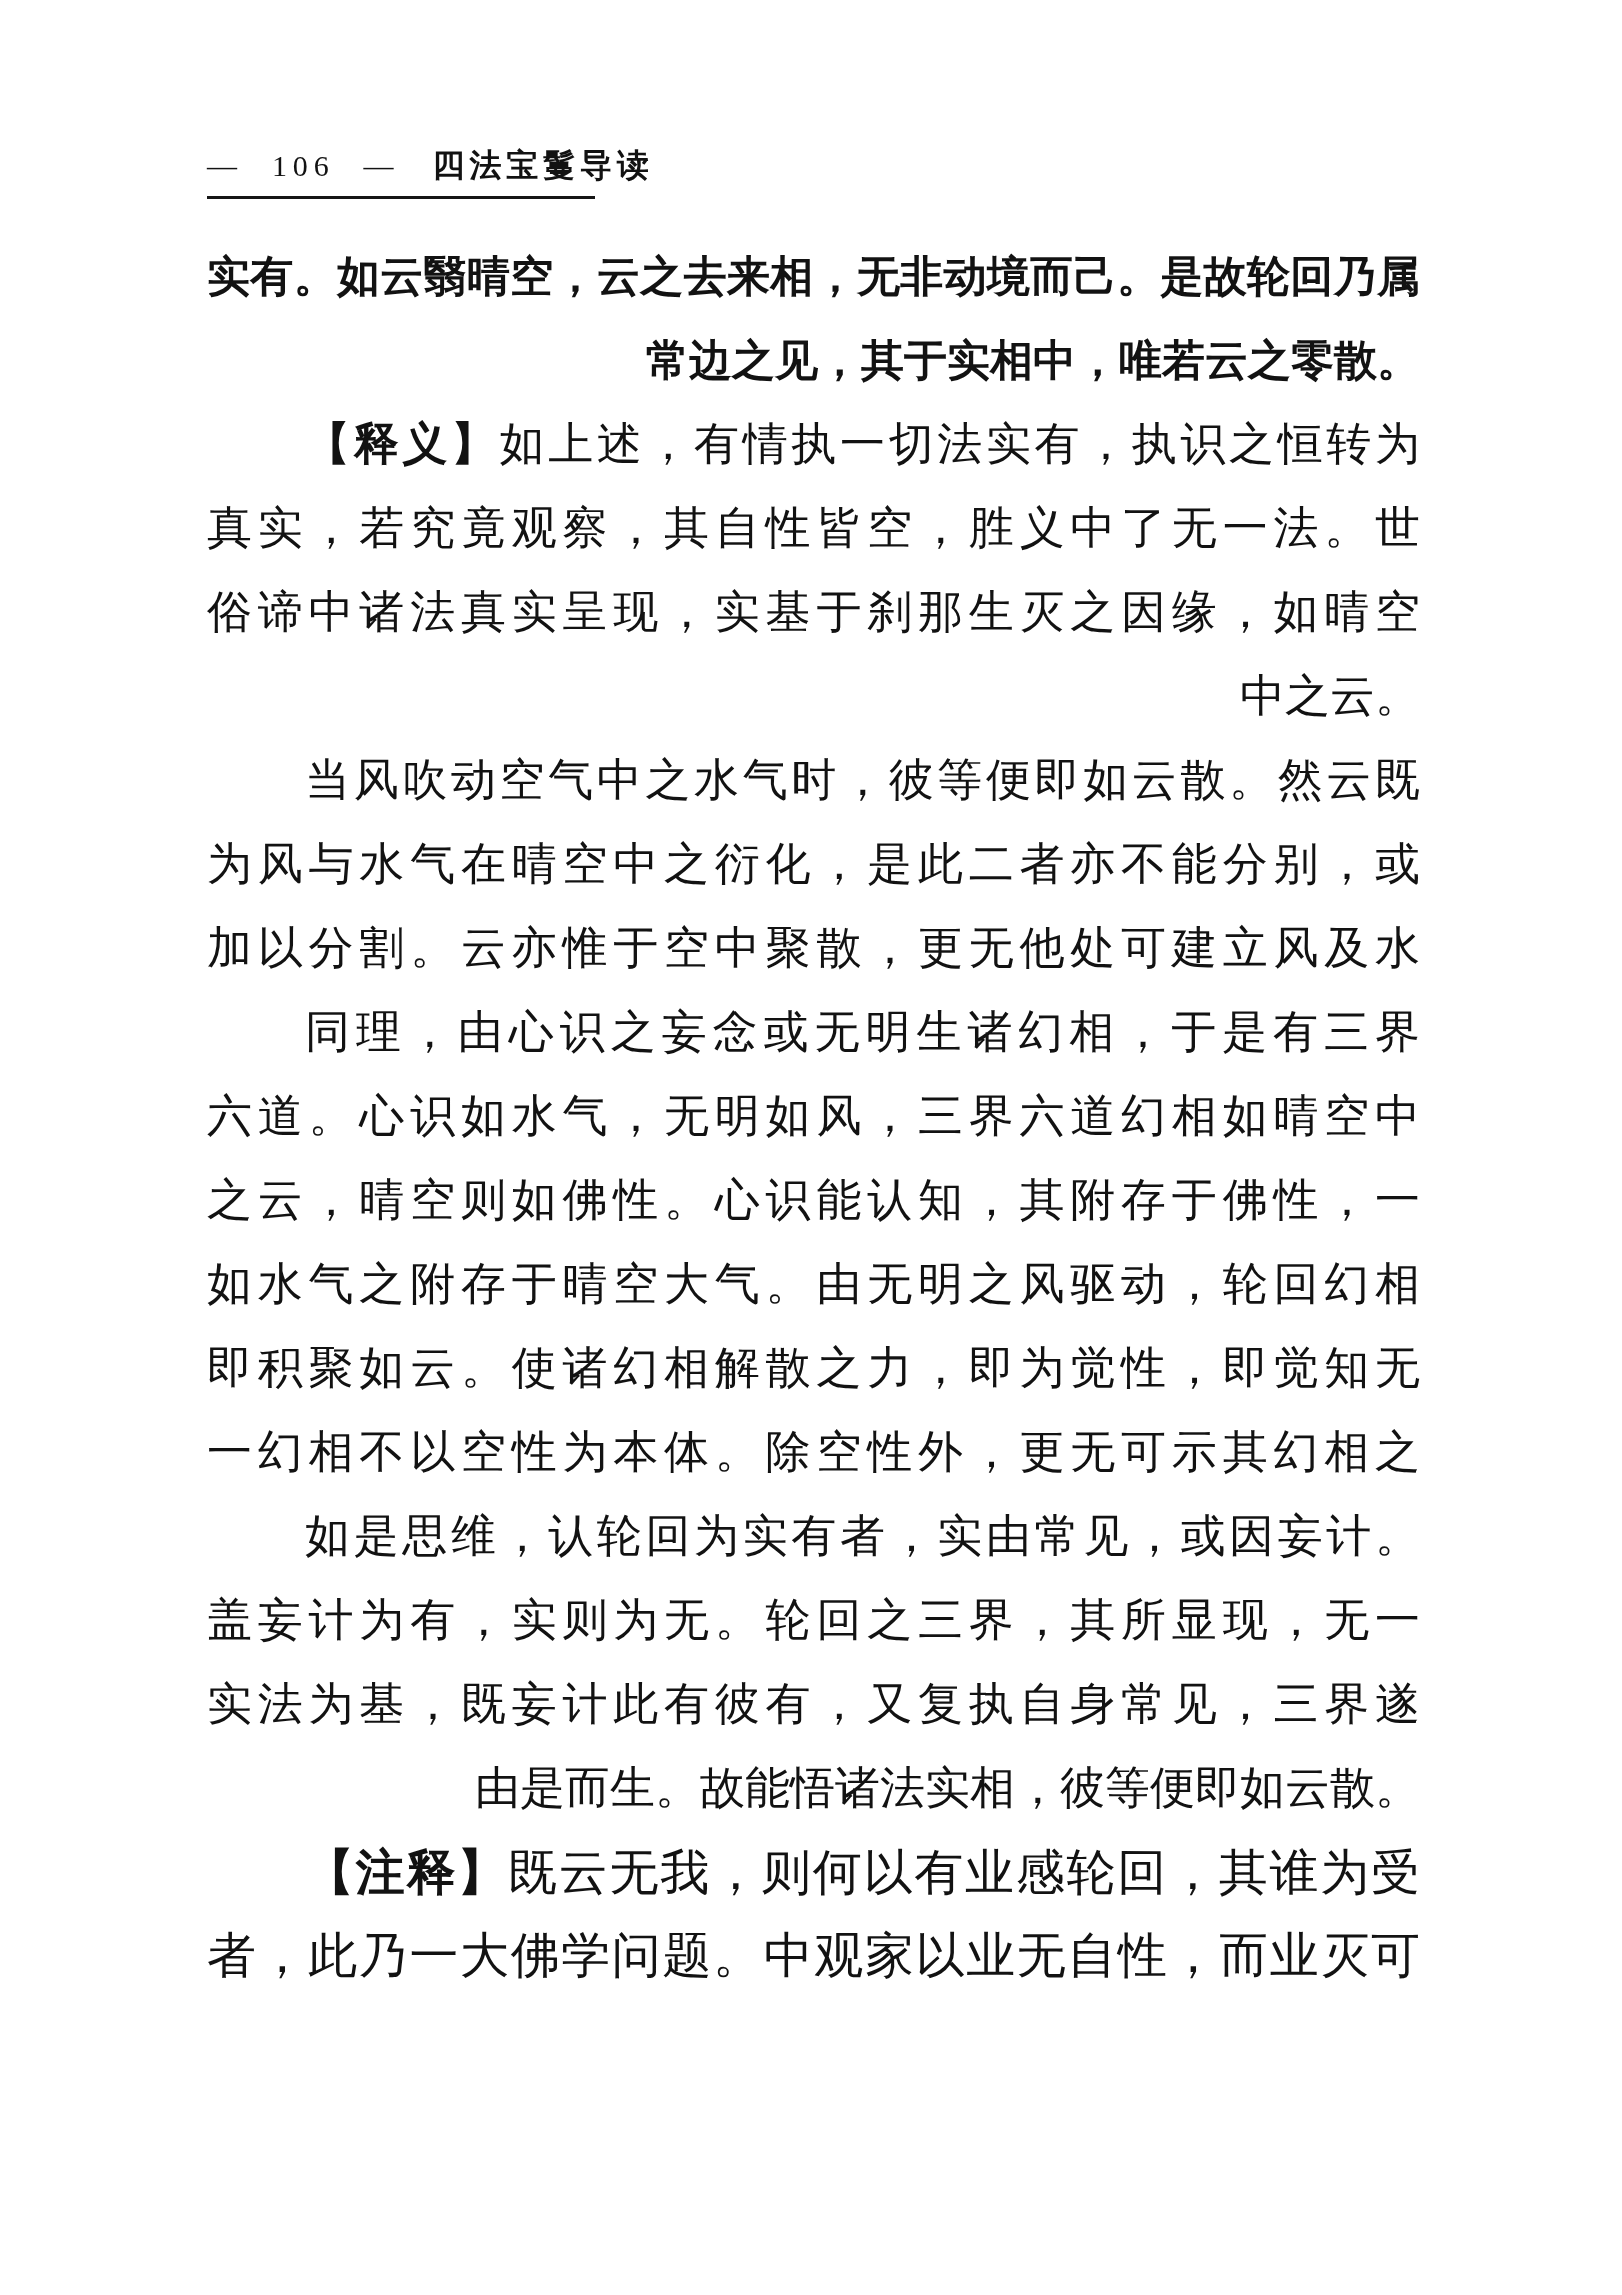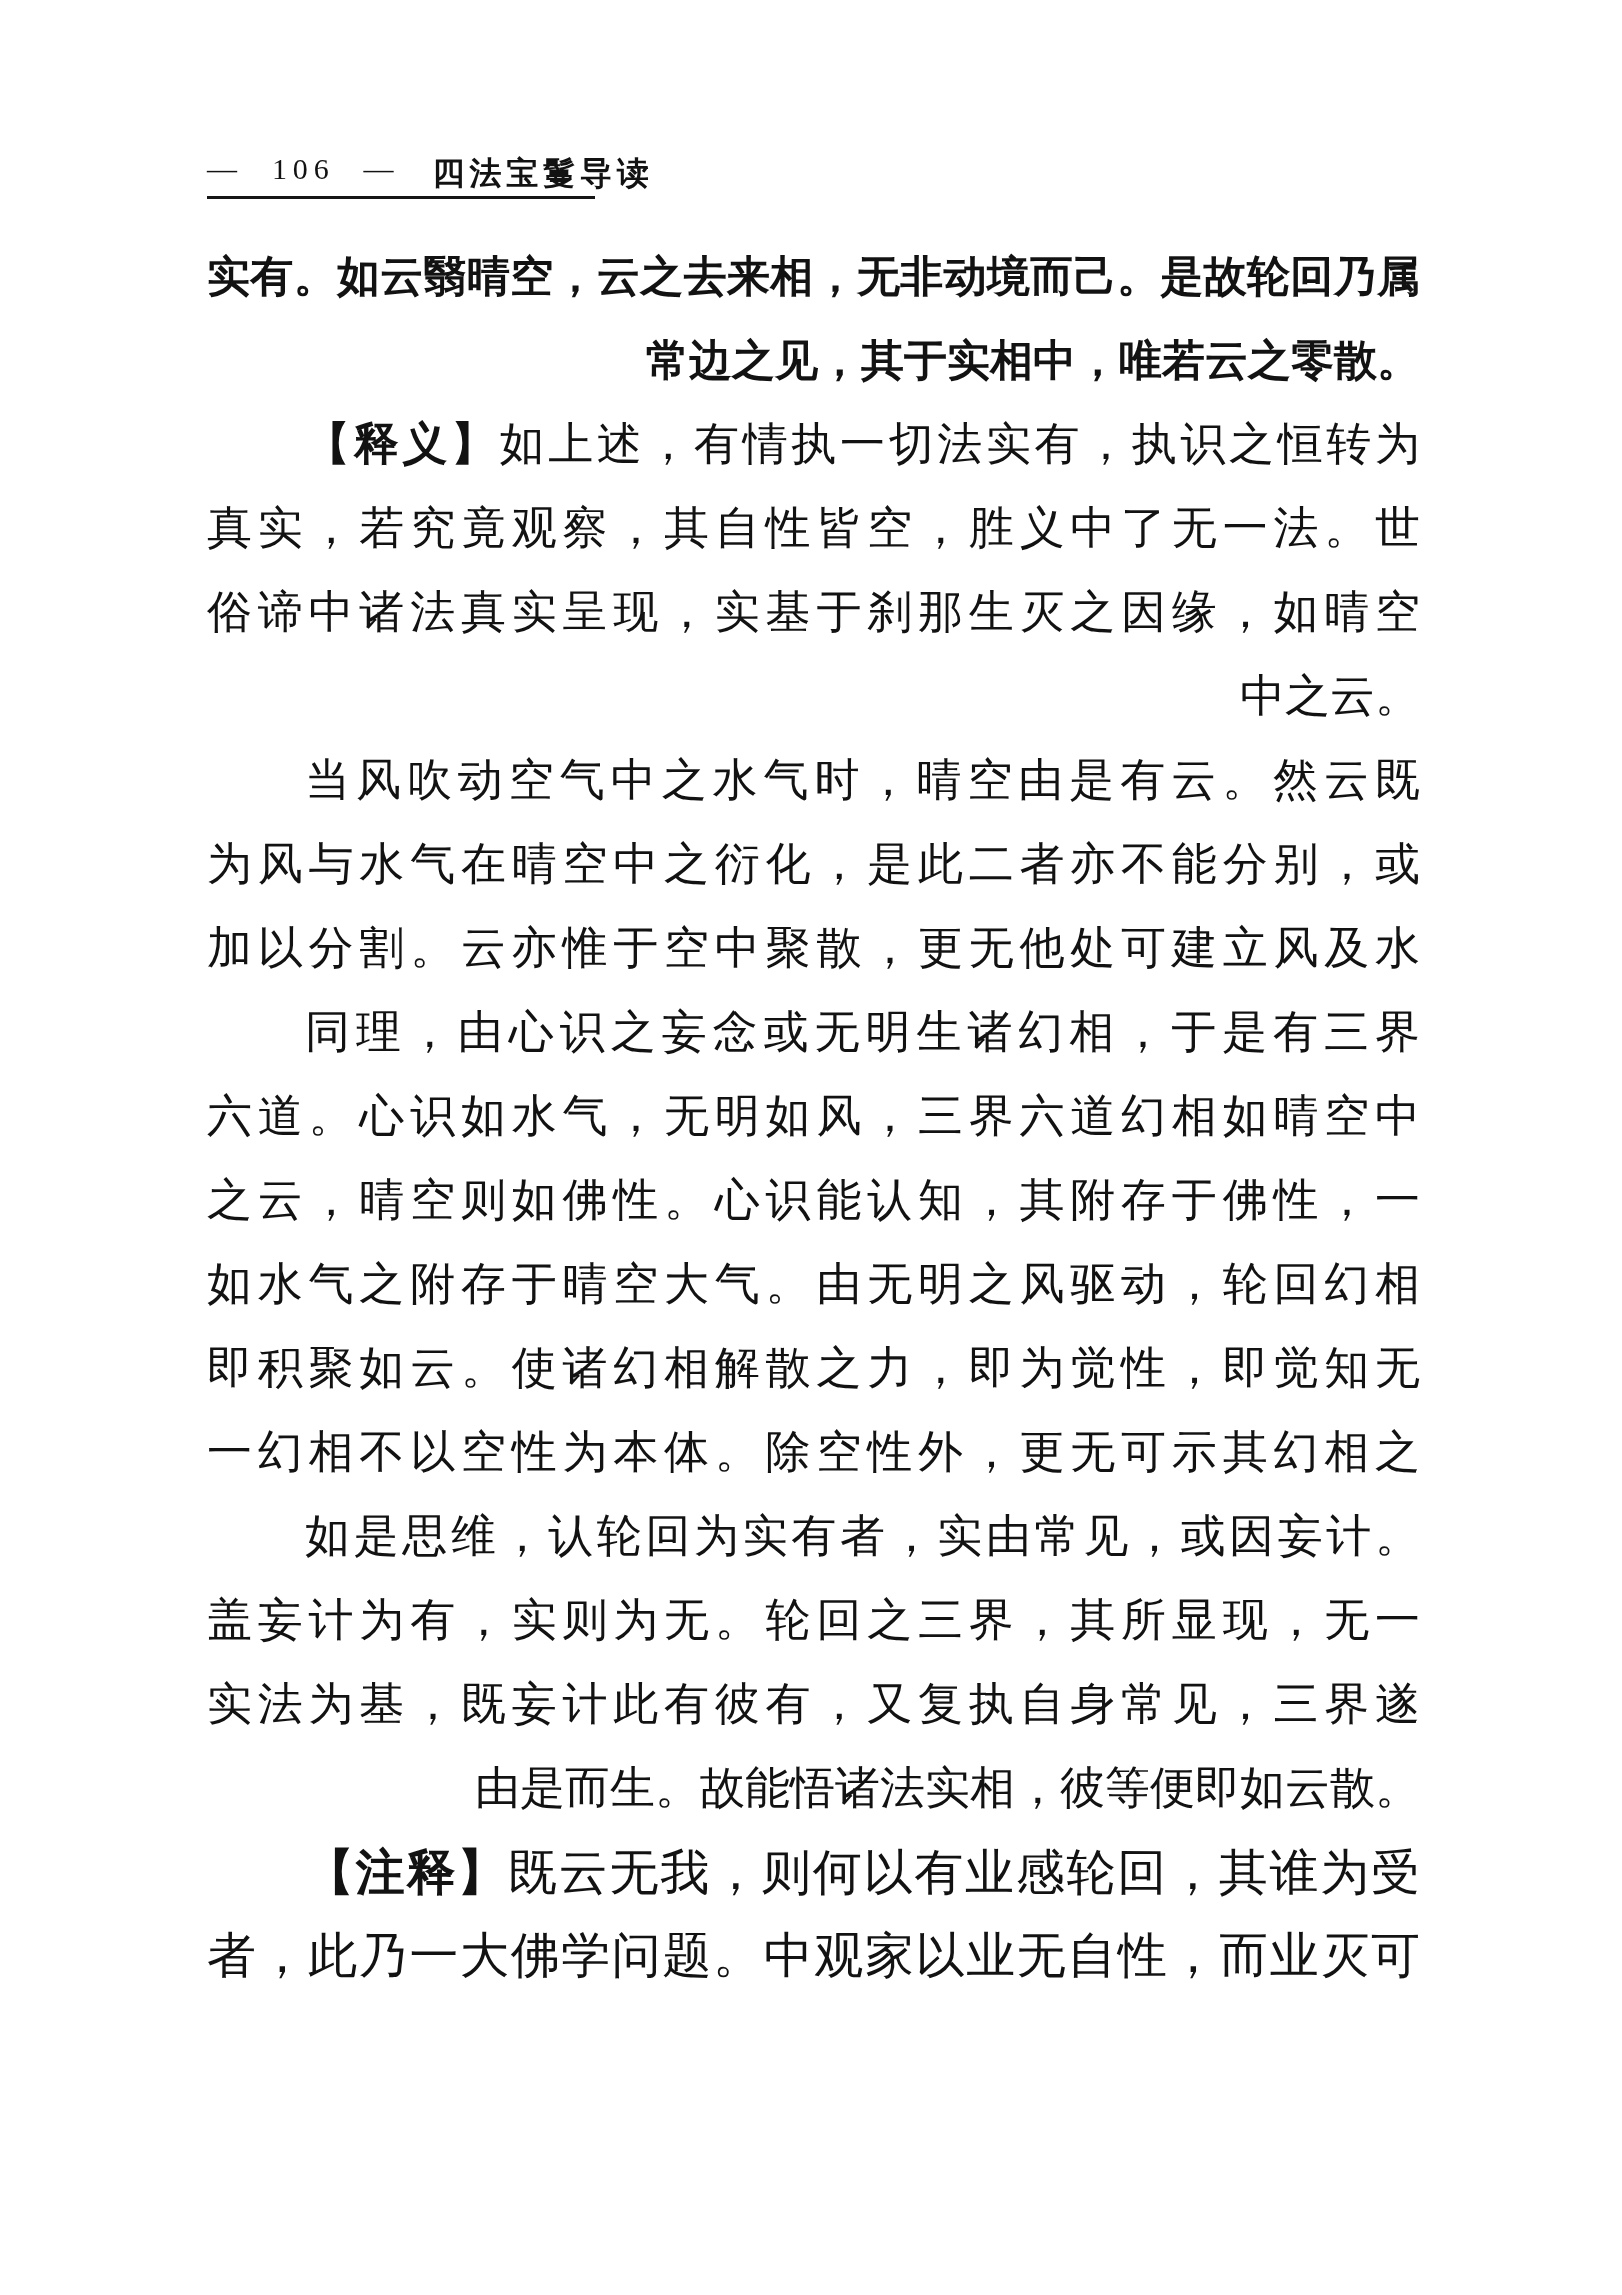--- a/index.html
+++ b/index.html
@@ -6,22 +6,22 @@
   .page{
     position:relative;
     width:1623px;height:2296px;
     background:#ffffff;
     color:#121212;
     font-family:"Liberation Serif","DejaVu Serif",serif;
     overflow:hidden;
   }
   
   .header{
-    position:absolute;left:207px;top:152px;
-    display:flex;align-items:flex-start;gap:33px;
+    position:absolute;left:207px;top:144px;
+    display:flex;align-items:center;gap:33px;
     white-space:nowrap;
   }
   .folio{
     font-size:30px;letter-spacing:5.9px;word-spacing:15.6px;
     font-family:"Liberation Serif","DejaVu Serif",serif;
   }
   .book-title{
     font-size:32px;letter-spacing:4.9px;font-weight:600;
   }
   .header-rule{
@@ -65,21 +65,21 @@
     <span class="book-title">四法宝鬘导读</span>
   </div>
   <div class="header-rule"></div>
   <div class="body" id="body">
       <div class="line full bold"><span>实有。如云翳晴空，云之去来相，无非动境而己。是故轮回乃属</span></div>
       <div class="line bold"><span>常边之见，其于实相中，唯若云之零散。</span></div>
       <div class="line full indent"><span class="marker">【释义】</span><span>如上述，有情执一切法实有，执识之恒转为</span></div>
       <div class="line full"><span>真实，若究竟观察，其自性皆空，胜义中了无一法。世</span></div>
       <div class="line full"><span>俗谛中诸法真实呈现，实基于刹那生灭之因缘，如晴空</span></div>
       <div class="line"><span>中之云。</span></div>
-      <div class="line full indent"><span>当风吹动空气中之水气时，晴空由是有云。然云既</span></div>
+      <div class="line full indent"><span>当风吹动空气中之水气时，彼等便即如云散。然云既</span></div>
       <div class="line full"><span>为风与水气在晴空中之衍化，是此二者亦不能分别，或</span></div>
       <div class="line full"><span>加以分割。云亦惟于空中聚散，更无他处可建立风及水</span></div>
       <div class="line full indent"><span>同理，由心识之妄念或无明生诸幻相，于是有三界</span></div>
       <div class="line full"><span>六道。心识如水气，无明如风，三界六道幻相如晴空中</span></div>
       <div class="line full"><span>之云，晴空则如佛性。心识能认知，其附存于佛性，一</span></div>
       <div class="line full"><span>如水气之附存于晴空大气。由无明之风驱动，轮回幻相</span></div>
       <div class="line full"><span>即积聚如云。使诸幻相解散之力，即为觉性，即觉知无</span></div>
       <div class="line full"><span>一幻相不以空性为本体。除空性外，更无可示其幻相之</span></div>
       <div class="line full indent"><span>如是思维，认轮回为实有者，实由常见，或因妄计。</span></div>
       <div class="line full"><span>盖妄计为有，实则为无。轮回之三界，其所显现，无一</span></div>

